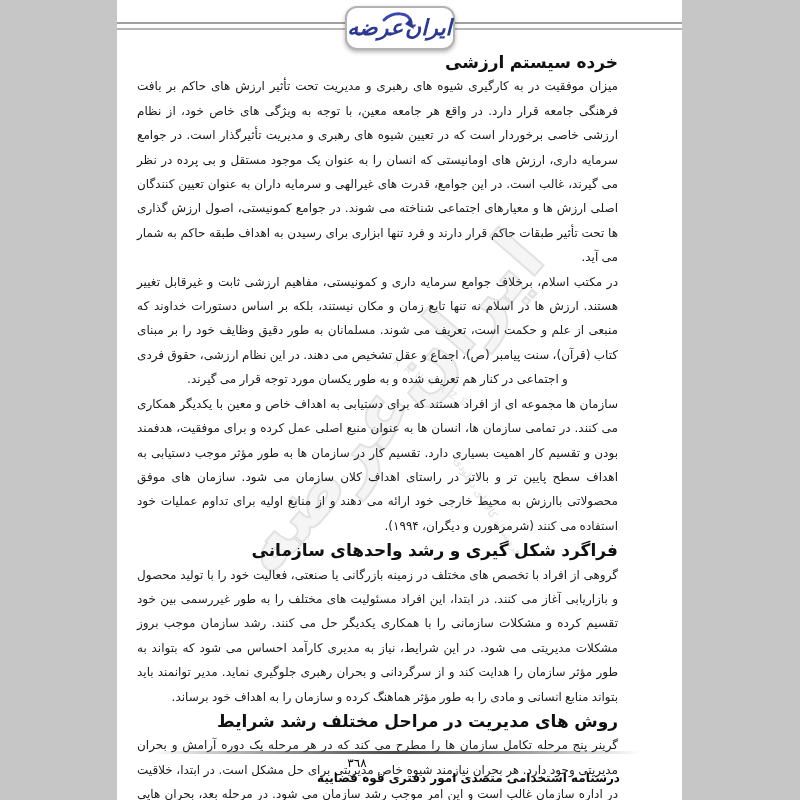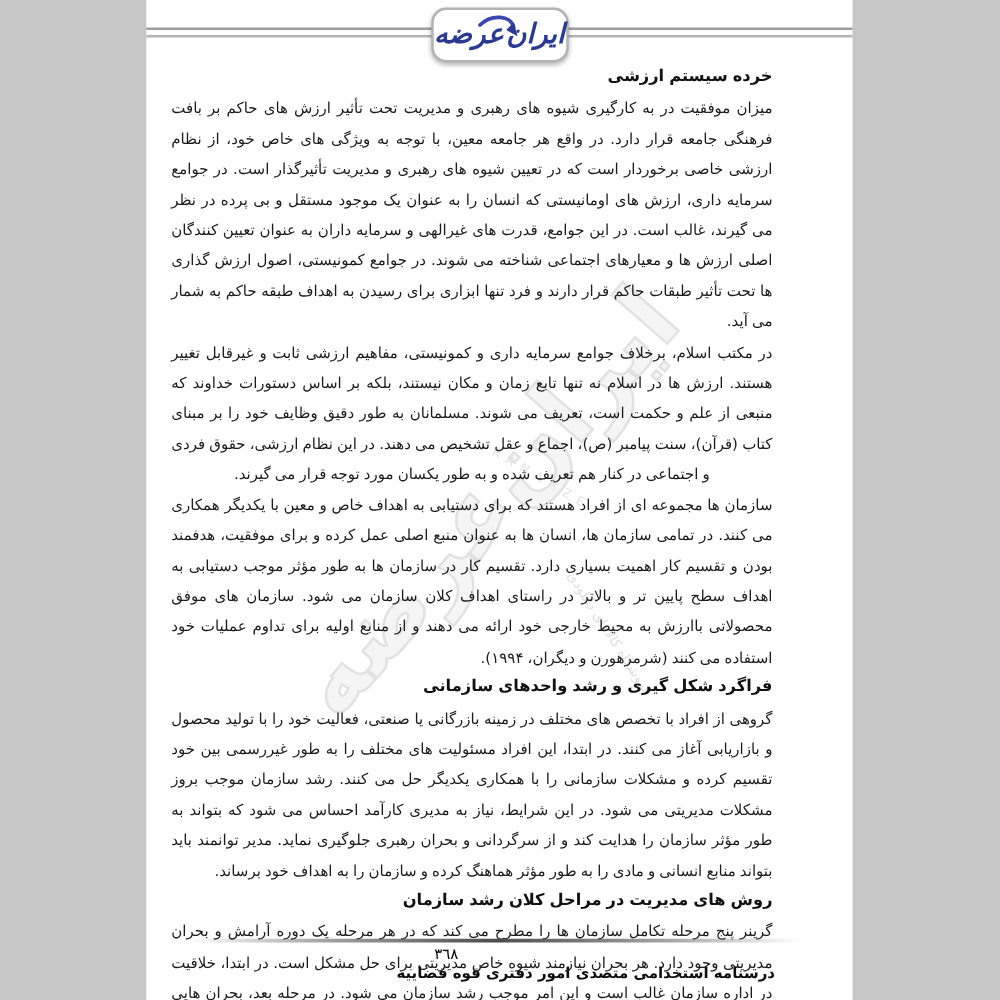--- a/index.html
+++ b/index.html
@@ -50,21 +50,21 @@
   }
   
   .content{
     position:absolute;top:50px;left:0;right:0;
     padding:0 64px 0 20px;
     direction:rtl;z-index:2;
     font-size:12px;line-height:24.4px;color:#1b1b1b;
     word-spacing:-0.5px;
   }
   .content h3{
-    margin:0;font-size:13px;font-weight:bold;text-align:right;line-height:24.4px;color:#111;
+    margin:0;font-size:17px;font-weight:bold;text-align:right;line-height:24.4px;color:#111;
   }
   .content p{
     margin:0;text-align:justify;text-align-last:right;
   }
   .content p.center-last{text-align-last:center;}
   
   .footer-rule{
     position:absolute;top:751px;left:34px;width:490px;height:3px;border-radius:2px;
     background:linear-gradient(90deg,rgba(90,90,90,0) 0%,rgba(90,90,90,.55) 22%,#4c4c4c 50%,rgba(90,90,90,.55) 78%,rgba(90,90,90,0) 100%);
     z-index:2;
@@ -105,21 +105,21 @@
   <div class="content">
     <h3>خرده سیستم ارزشی</h3>
     <p>میزان موفقیت در به کارگیری شیوه های رهبری و مدیریت تحت تأثیر ارزش های حاکم بر بافت فرهنگی جامعه قرار دارد. در واقع هر جامعه معین، با توجه به ویژگی های خاص خود، از نظام ارزشی خاصی برخوردار است که در تعیین شیوه های رهبری و مدیریت تأثیرگذار است. در جوامع سرمایه داری، ارزش های اومانیستی که انسان را به عنوان یک موجود مستقل و بی پرده در نظر می گیرند، غالب است. در این جوامع، قدرت های غیرالهی و سرمایه داران به عنوان تعیین کنندگان اصلی ارزش ها و معیارهای اجتماعی شناخته می شوند. در جوامع کمونیستی، اصول ارزش گذاری ها تحت تأثیر طبقات حاکم قرار دارند و فرد تنها ابزاری برای رسیدن به اهداف طبقه حاکم به شمار می آید.</p>
     <p class="center-last">در مکتب اسلام، برخلاف جوامع سرمایه داری و کمونیستی، مفاهیم ارزشی ثابت و غیرقابل تغییر هستند. ارزش ها در اسلام نه تنها تابع زمان و مکان نیستند، بلکه بر اساس دستورات خداوند که منبعی از علم و حکمت است، تعریف می شوند. مسلمانان به طور دقیق وظایف خود را بر مبنای کتاب (قرآن)، سنت پیامبر (ص)، اجماع و عقل تشخیص می دهند. در این نظام ارزشی، حقوق فردی و اجتماعی در کنار هم تعریف شده و به طور یکسان مورد توجه قرار می گیرند.</p>
 
     <p>سازمان ها مجموعه ای از افراد هستند که برای دستیابی به اهداف خاص و معین با یکدیگر همکاری می کنند. در تمامی سازمان ها، انسان ها به عنوان منبع اصلی عمل کرده و برای موفقیت، هدفمند بودن و تقسیم کار اهمیت بسیاری دارد. تقسیم کار در سازمان ها به طور مؤثر موجب دستیابی به اهداف سطح پایین تر و بالاتر در راستای اهداف کلان سازمان می شود. سازمان های موفق محصولاتی باارزش به محیط خارجی خود ارائه می دهند و از منابع اولیه برای تداوم عملیات خود استفاده می کنند (شرمرهورن و دیگران، ۱۹۹۴).</p>
 
     <h3>فراگرد شکل گیری و رشد واحدهای سازمانی</h3>
     <p>گروهی از افراد با تخصص های مختلف در زمینه بازرگانی یا صنعتی، فعالیت خود را با تولید محصول و بازاریابی آغاز می کنند. در ابتدا، این افراد مسئولیت های مختلف را به طور غیررسمی بین خود تقسیم کرده و مشکلات سازمانی را با همکاری یکدیگر حل می کنند. رشد سازمان موجب بروز مشکلات مدیریتی می شود. در این شرایط، نیاز به مدیری کارآمد احساس می شود که بتواند به طور مؤثر سازمان را هدایت کند و از سرگردانی و بحران رهبری جلوگیری نماید. مدیر توانمند باید بتواند منابع انسانی و مادی را به طور مؤثر هماهنگ کرده و سازمان را به اهداف خود برساند.</p>
 
-    <h3>روش های مدیریت در مراحل کلان رشد سازمان</h3>
+    <h3>روش های مدیریت در مراحل مختلف رشد شرایط</h3>
     <p>گرینر پنج مرحله تکامل سازمان ها را مطرح می کند که در هر مرحله یک دوره آرامش و بحران مدیریتی وجود دارد. هر بحران نیازمند شیوه خاص مدیریتی برای حل مشکل است. در ابتدا، خلاقیت در اداره سازمان غالب است و این امر موجب رشد سازمان می شود. در مرحله بعد، بحران هایی چون بحران استقلال و بحران کنترل سازمانی به وجود می آید. این بحران ها با ایجاد هماهنگی و به کارگیری خط مشی های مناسب قابل حل هستند. بحران تشریفات اداری زمانی رخ می دهد که</p>
   </div>
 
   <div class="footer-rule"></div>
   <div class="page-number">٣٦٨</div>
   <div class="footer-row">
     <span>درسنامه استخدامی متصدی امور دفتری قوه قضاییه</span>
   </div>
 
 </div>

